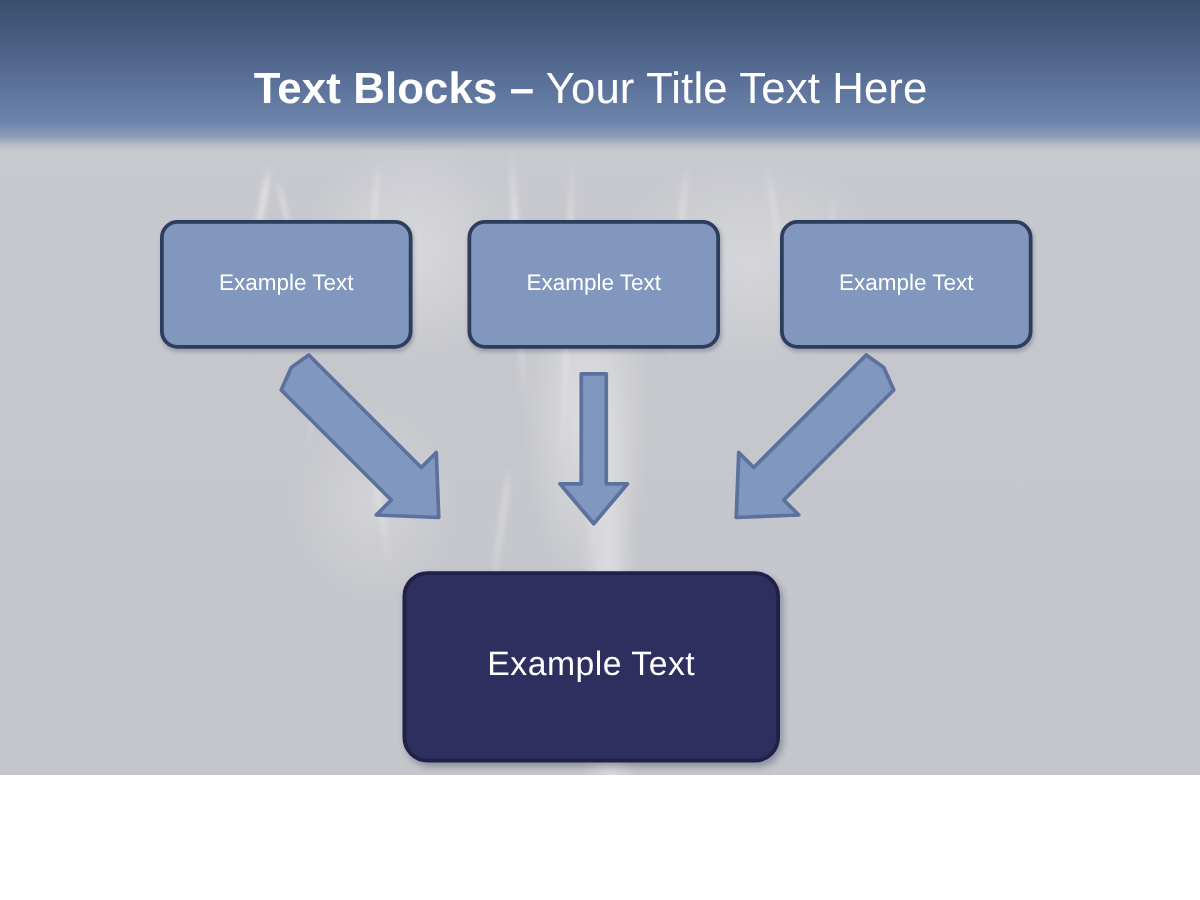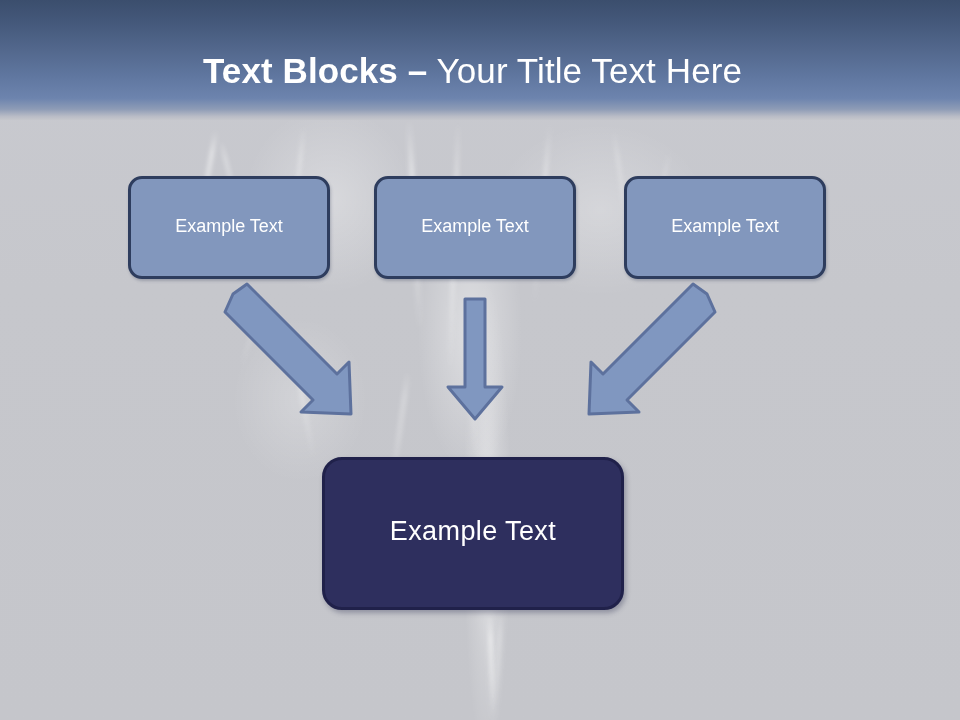--- a/index.html
+++ b/index.html
@@ -3,21 +3,21 @@
 <meta charset="utf-8">
 <style>
   html, body {
     margin: 0;
     padding: 0;
     background: #ffffff;
   }
   #slide {
     position: relative;
     width: 960px;
-    height: 720px;
+    height: 620px;
     overflow: hidden;
     font-family: "Liberation Sans", sans-serif;
     background: #ec4899;
   }
 
   
   .bg-base {
     position: absolute;
     left: 0; top: 0;
     width: 960px; height: 720px;

